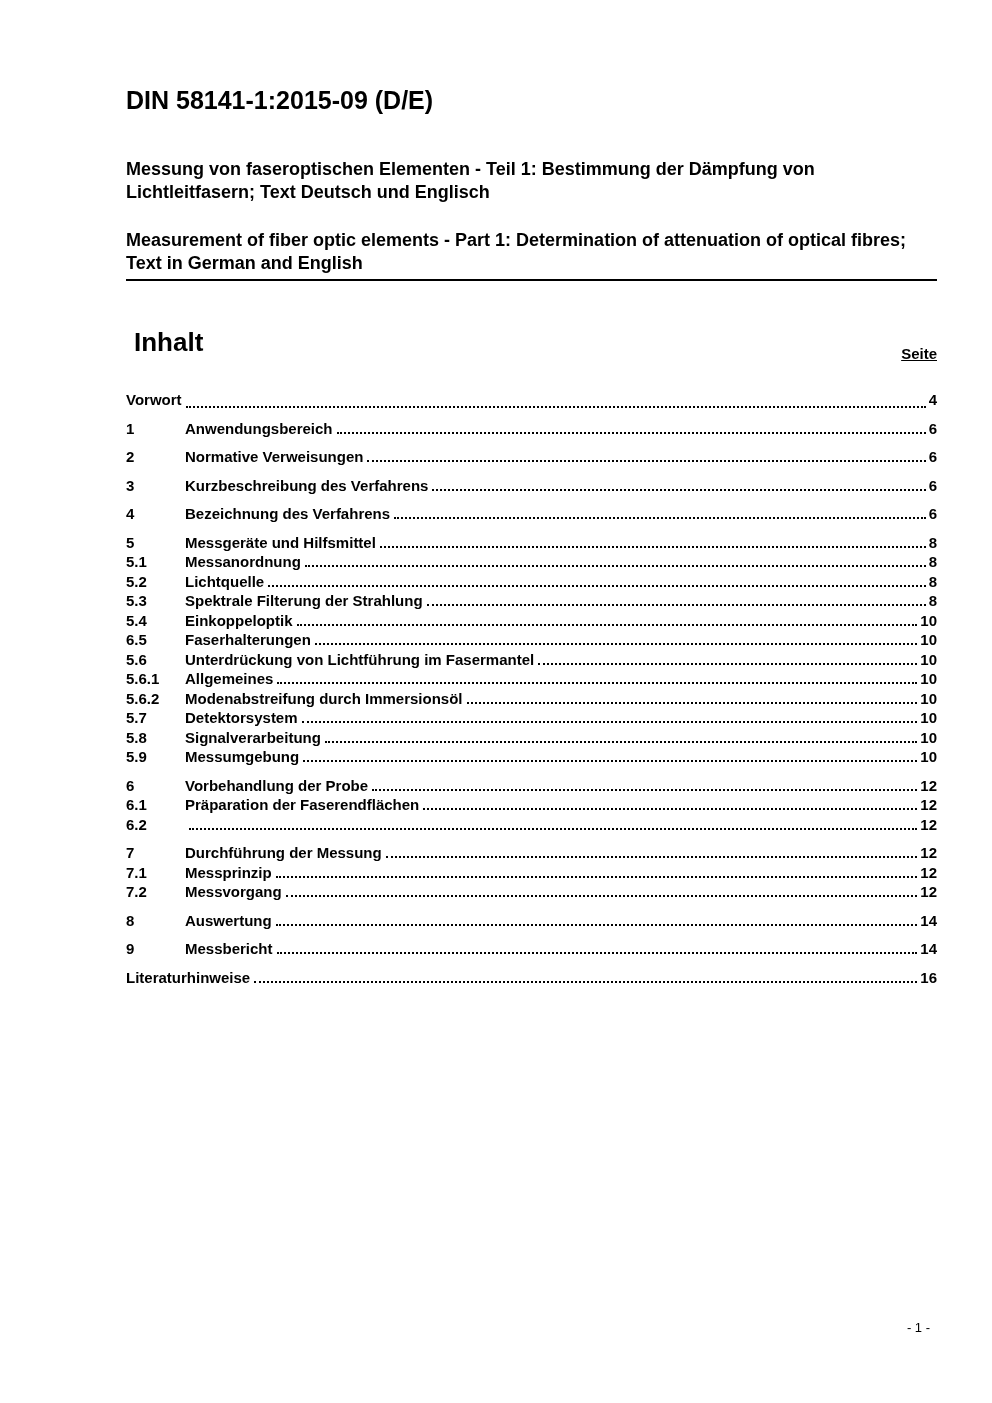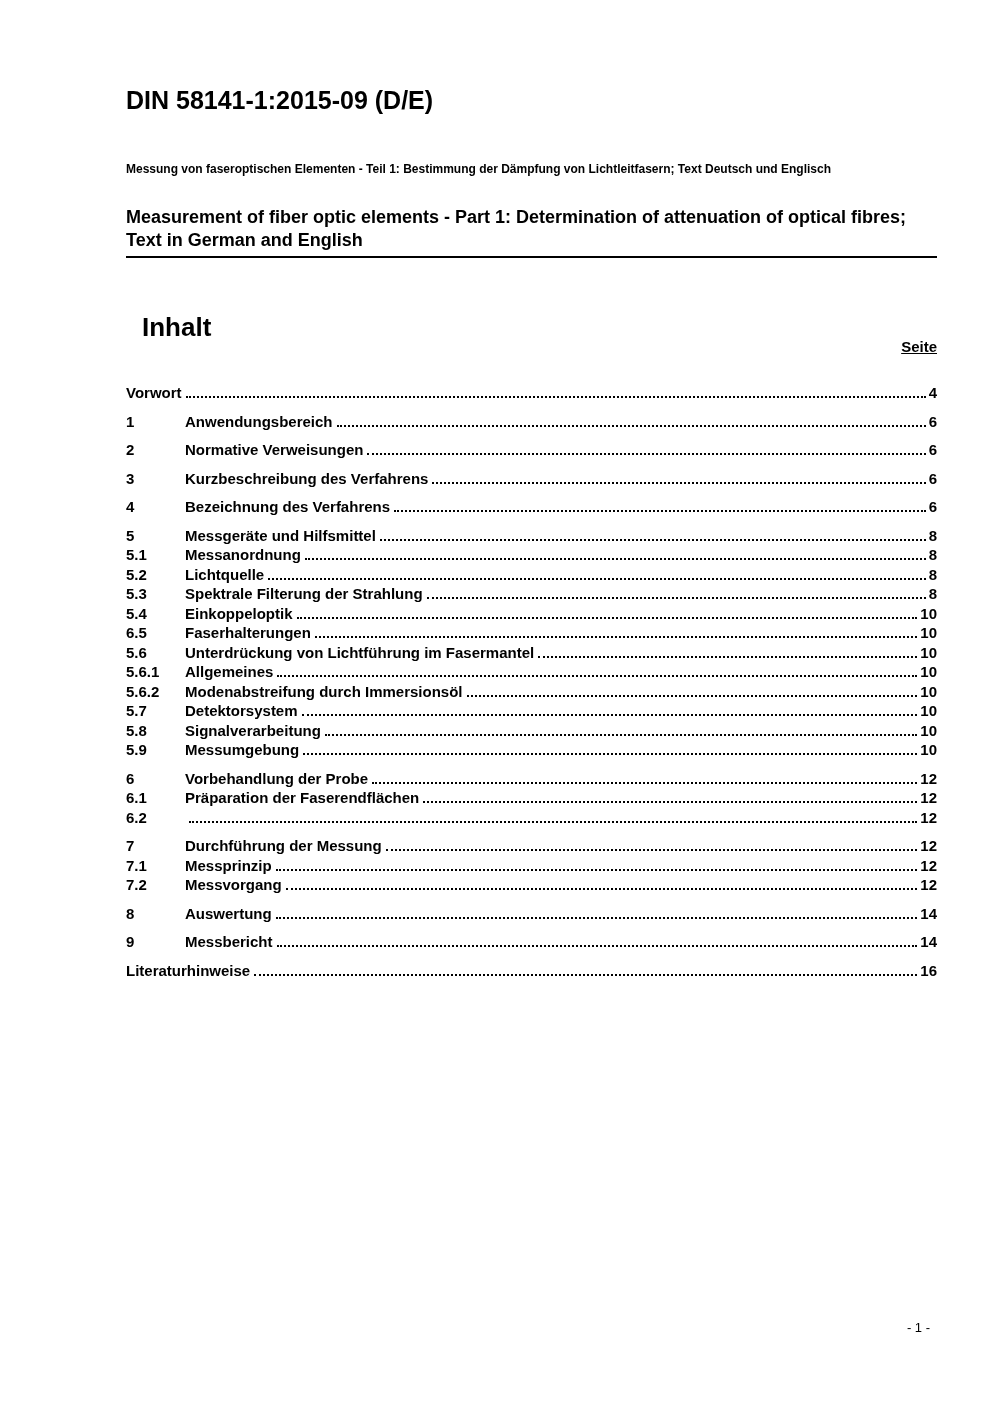--- a/index.html
+++ b/index.html
@@ -20,21 +20,21 @@
   }
   .doc-number {
     margin: 0;
     font-size: 25px;
     line-height: 29px;
     font-weight: 700;
     letter-spacing: 0;
   }
   .title-de {
     margin: 43px 0 0 0;
-    font-size: 12px;
+    font-size: 18px;
     line-height: 23px;
     font-weight: 700;
   }
   .title-en {
     margin: 25px 0 0 0;
     font-size: 18px;
     line-height: 23px;
     font-weight: 700;
   }
   .header-rule {
@@ -42,21 +42,21 @@
     height: 0;
     border-top: 2px solid #000;
   }
   .toc-header {
     margin-top: 40px;
     display: flex;
     justify-content: space-between;
     align-items: flex-end;
   }
   .toc-heading {
-    margin: 16px;
+    margin: 8px;
     font-size: 26px;
     line-height: 26px;
     font-weight: 700;
   }
   .seite-label {
     font-size: 15px;
     font-weight: 700;
     line-height: 18px;
     text-decoration: underline;
   }
@@ -65,21 +65,21 @@
     font-size: 15px;
     font-weight: 700;
   }
   .toc-row {
     display: flex;
     align-items: baseline;
     line-height: 19.5px;
     white-space: nowrap;
   }
   .toc-row.group-start { margin-top: 9px; }
-  .toc-row.group-start:first-child { margin-top: 0; }
+  .toc-row.group-start:first-child { margin-top: 0; align-items: flex-end; }
   .toc-num { flex: 0 0 59px; }
   .toc-label { flex: 0 0 auto; }
   .toc-leader {
     flex: 1 1 auto;
     min-width: 12px;
     border-bottom: 2px dotted #000;
     margin: 0 3px 2px 4px;
   }
   .toc-page { flex: 0 0 auto; }
   .page-footer {

